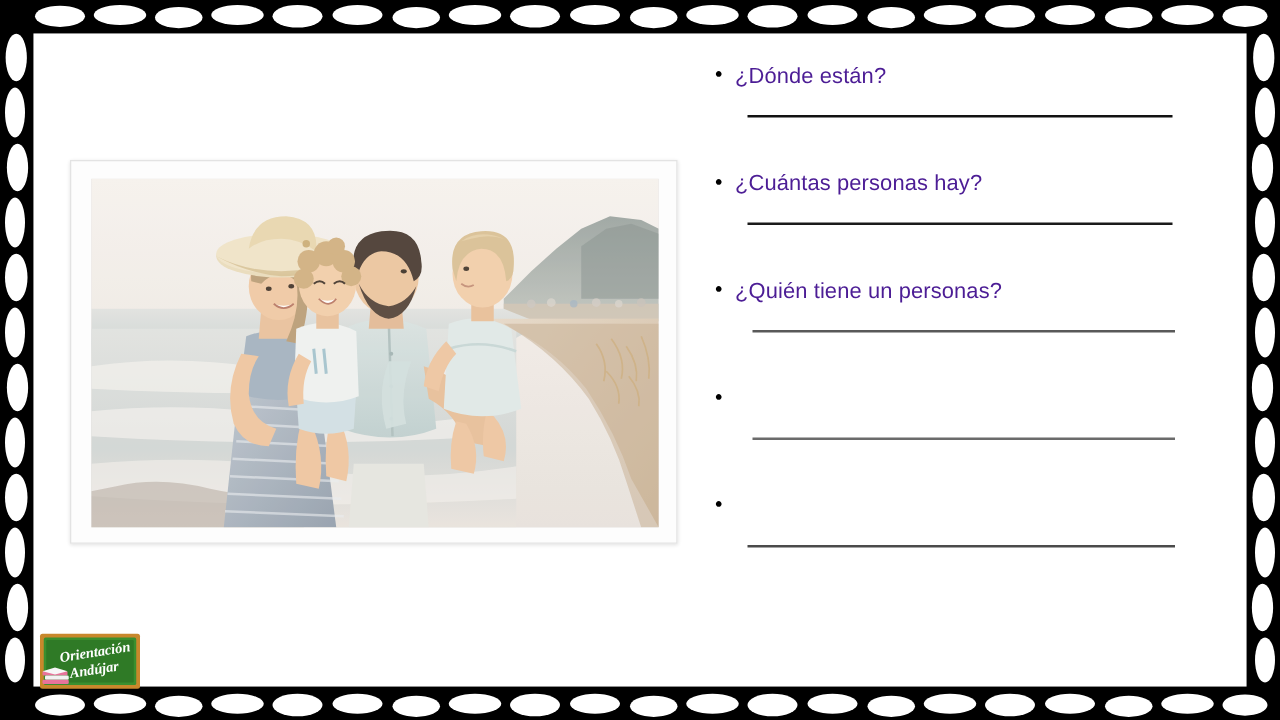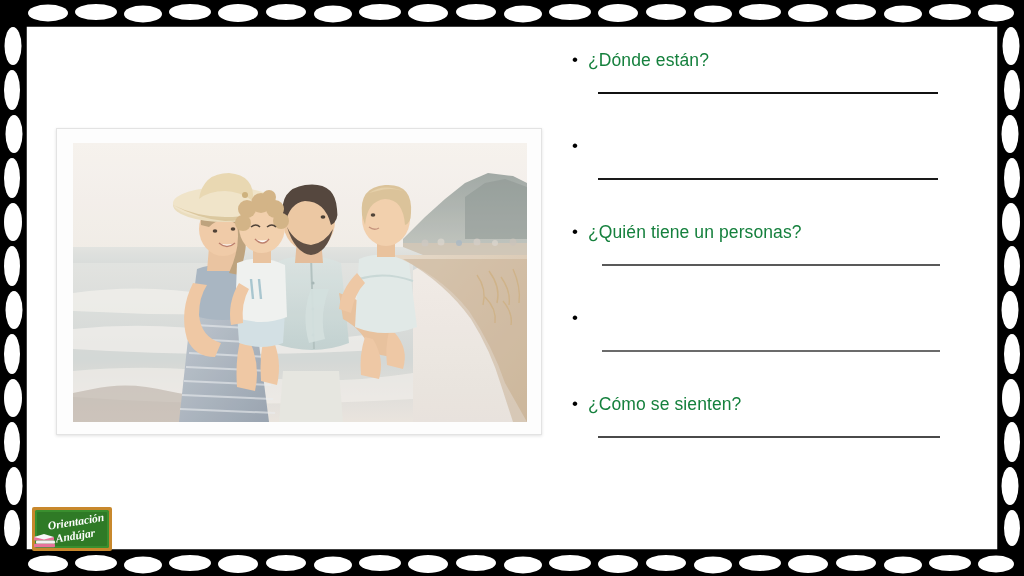--- a/index.html
+++ b/index.html
@@ -35,21 +35,21 @@
 
   
   .questions{position:absolute;left:566px;top:46px;width:392px;}
   .q-block{position:relative;margin-bottom:28px;}
   .q-row{display:flex;align-items:flex-start;}
   .bullet{
     width:22px;flex:0 0 22px;color:#000;font-size:17px;line-height:28px;
     text-align:left;padding-left:6px;box-sizing:border-box;
   }
   .q-text{
-    font-size:17.5px;line-height:28px;color:#15803d;
+    font-size:17.5px;line-height:28px;color:#4c1d95;
     letter-spacing:.1px;white-space:nowrap;
   }
   .ans-line{height:0;border-top:2px solid #111;margin-top:18px;}
 
   
   .logo{
     position:absolute;left:28px;top:505px;width:88px;height:50px;
   }
   .logo svg{display:block;width:88px;height:50px;}
 </style>
@@ -341,20 +341,21 @@
       <div class="q-row">
         <span class="bullet">•</span>
         <span class="q-text">¿Dónde están?</span>
       </div>
       <div class="ans-line" style="margin-left:32px;width:340px;border-top-color:#111111;"></div>
     </div>
 
     <div class="q-block" style="margin-top:38px;">
       <div class="q-row">
         <span class="bullet">•</span>
+        <span class="q-text">¿Cuántas personas hay?</span>
       </div>
       <div class="ans-line" style="margin-left:32px;width:340px;border-top-color:#1a1a1a;"></div>
     </div>
 
     <div class="q-block" style="margin-top:38px;">
       <div class="q-row">
         <span class="bullet">•</span>
         <span class="q-text">¿Quién tiene un personas?</span>
       </div>
       <div class="ans-line" style="margin-left:36px;width:338px;border-top-color:#595959;"></div>
@@ -363,21 +364,20 @@
     <div class="q-block" style="margin-top:38px;">
       <div class="q-row">
         <span class="bullet">•</span>
       </div>
       <div class="ans-line" style="margin-left:36px;width:338px;border-top-color:#6b6b6b;"></div>
     </div>
 
     <div class="q-block" style="margin-top:38px;">
       <div class="q-row">
         <span class="bullet">•</span>
-        <span class="q-text">¿Cómo se sienten?</span>
       </div>
       <div class="ans-line" style="margin-left:32px;width:342px;border-top-color:#4a4a4a;"></div>
     </div>
 
   </div>
 
   <div class="logo">
     <svg viewBox="0 0 88 50">
       <rect x="4" y="2" width="80" height="44" rx="2" fill="#c8882c"></rect>
       <rect x="7" y="5" width="74" height="38" rx="1.5" fill="#3a8f2f"></rect>

